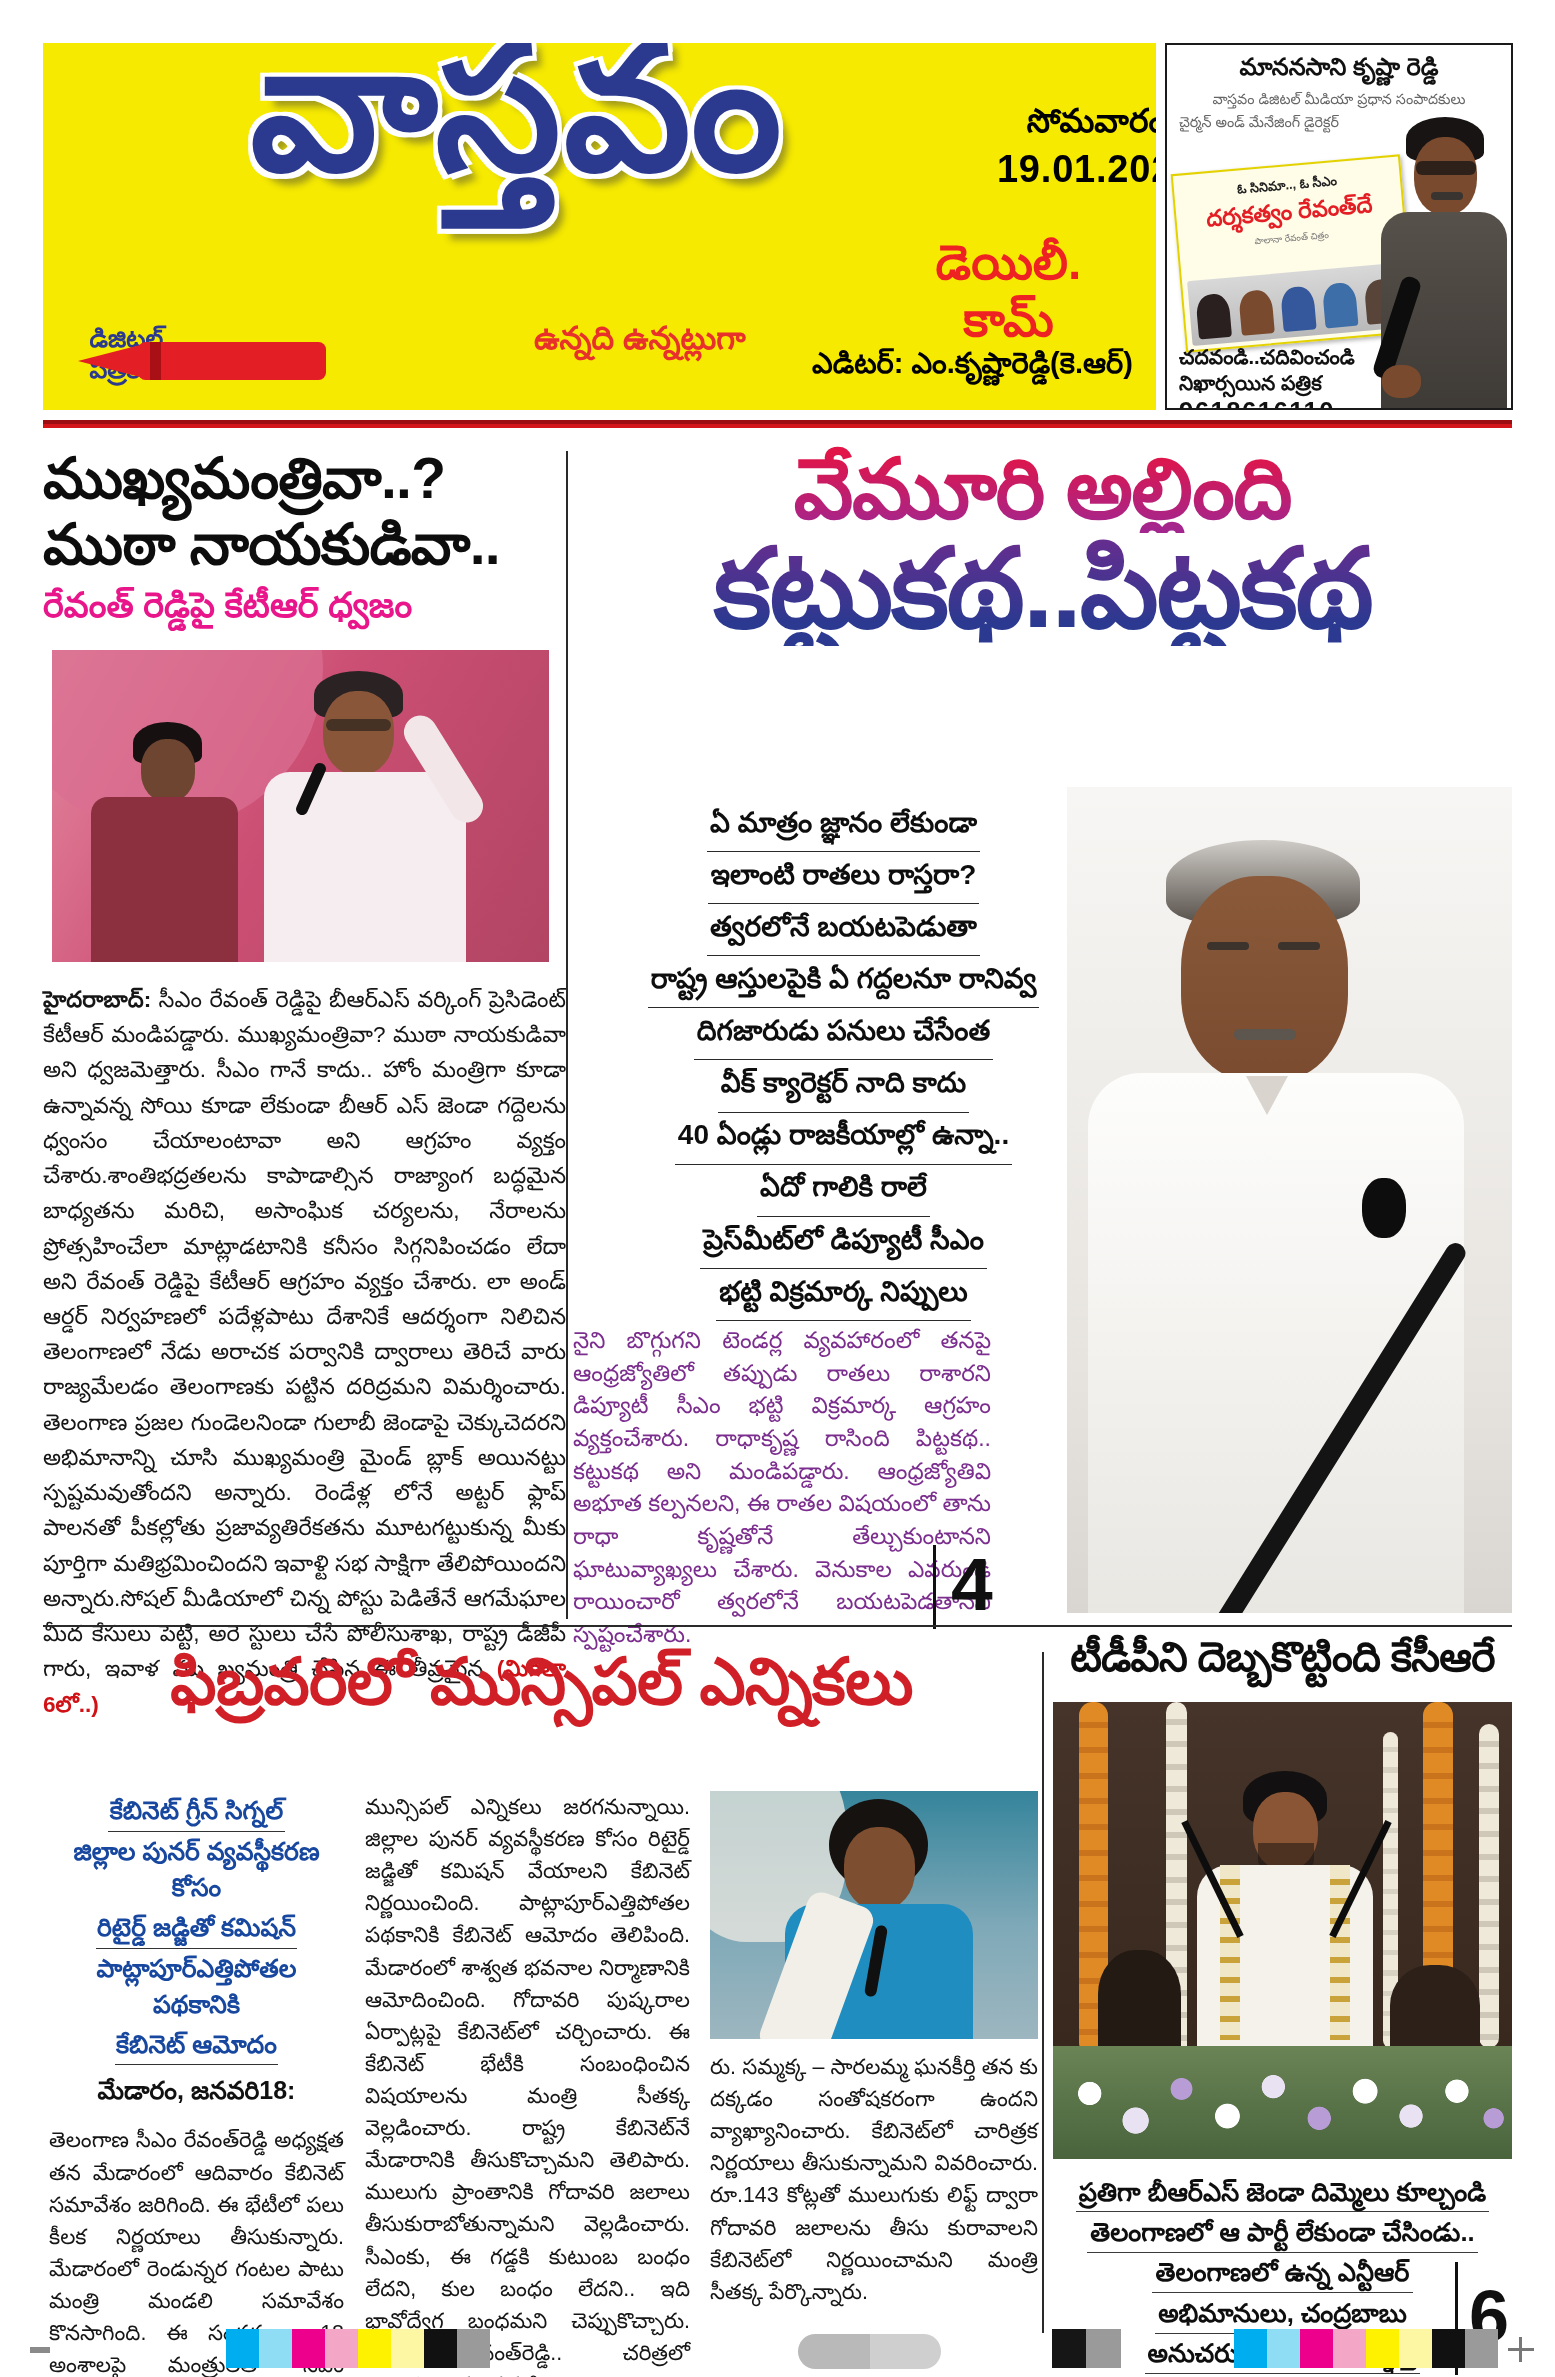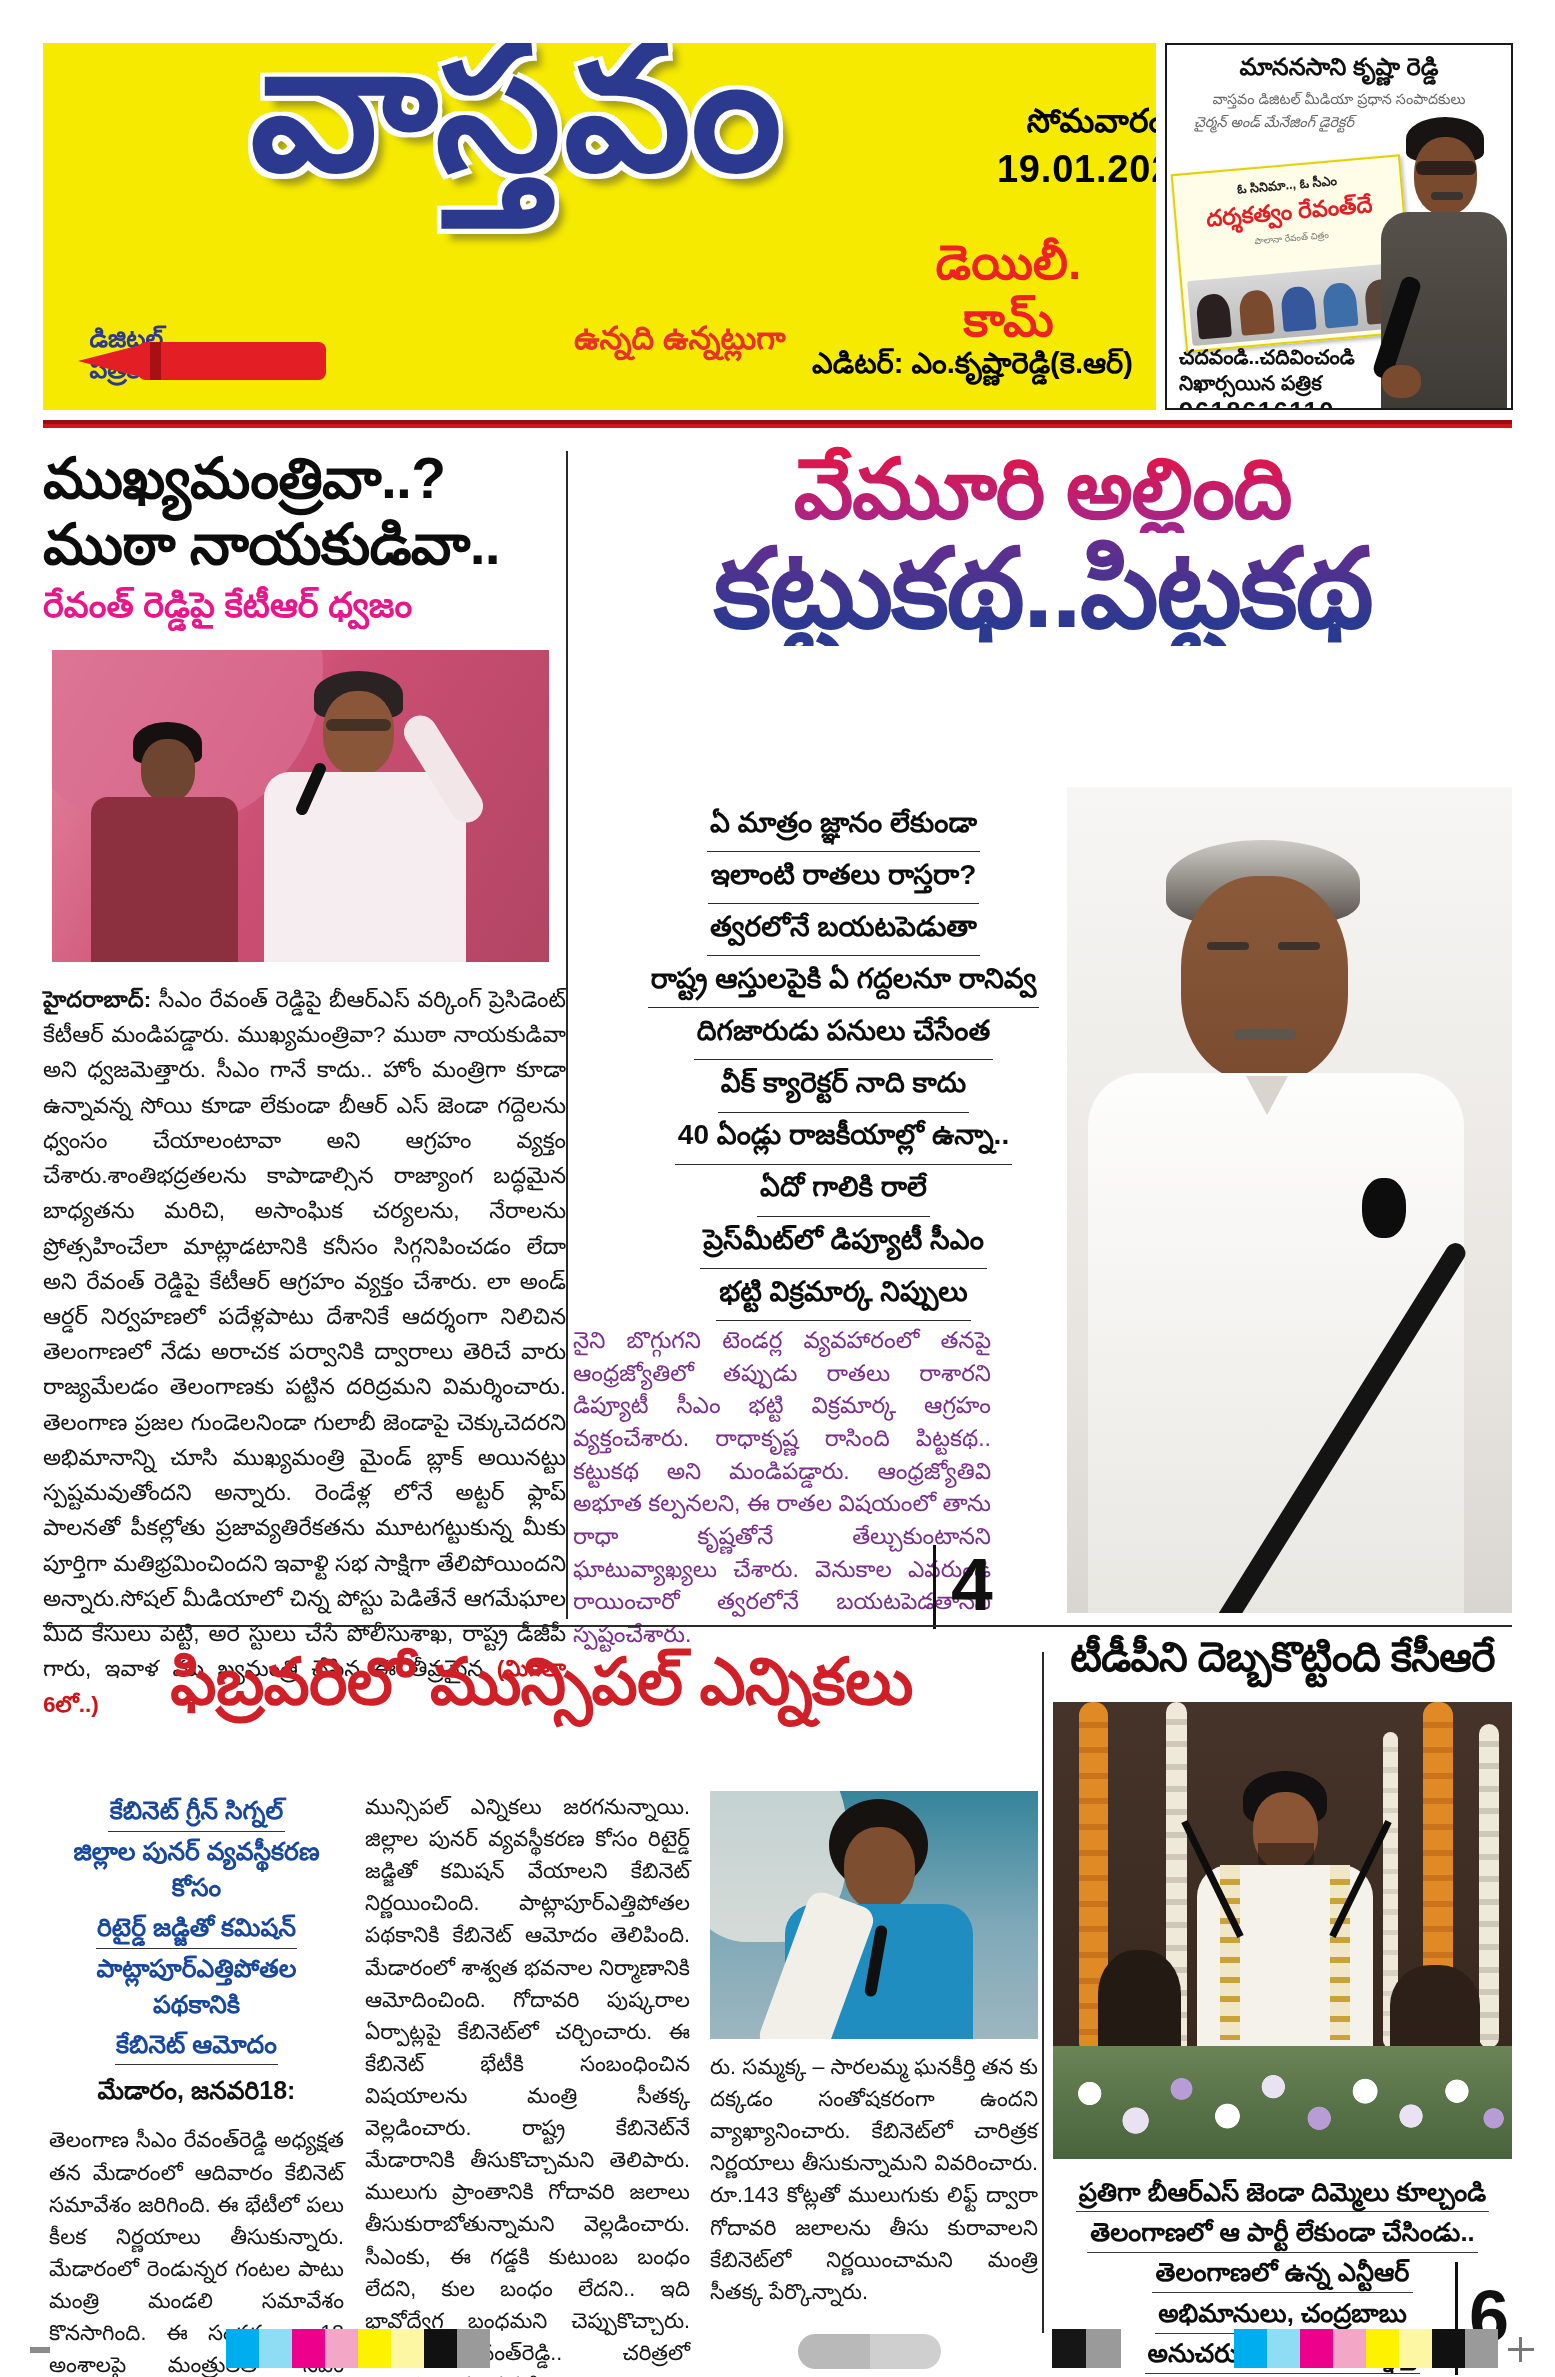--- a/index.html
+++ b/index.html
@@ -9,32 +9,32 @@
   
   .masthead{position:absolute;left:43px;top:43px;width:1113px;height:367px;background:#f6ea00;overflow:hidden;}
   .mh-label{position:absolute;left:10.5px;top:280px;color:#2b3a8f;font-weight:bold;font-size:25px;line-height:1.25;margin-left:36px;}
   .mh-logo{position:absolute;left:87px;top:-39px;width:775px;text-align:center;
            font-size:179px;font-weight:bold;color:#2b3a8f;letter-spacing:3px;white-space:nowrap;
            text-shadow:-4.5px -4.5px 0 #fff,4.5px -4.5px 0 #fff,-4.5px 4.5px 0 #fff,4.5px 4.5px 0 #fff,9px 10.5px 7.5px rgba(60,60,60,.45);}
   .mh-pen{position:absolute;left:35px;top:299px;width:256px;height:39px;}
   .mh-pen .nib{position:absolute;left:0;top:2.3px;width:0;height:0;border-top:17.3px solid transparent;border-bottom:17.3px solid transparent;border-right:66px solid #e31e24;}
   .mh-pen .pbody{position:absolute;left:60px;top:0;width:188px;height:38px;background:#e31e24;border-radius:7.5px;}
   .mh-pen .pband{position:absolute;left:72px;top:0;width:10.5px;height:38px;background:#a81016;}
-  .mh-tagline{position:absolute;left:491px;top:277px;width:286px;color:#e8312a;font-weight:bold;font-size:32px;white-space:nowrap;margin-left:40px;}
+  .mh-tagline{position:absolute;left:491px;top:277px;width:286px;color:#e8312a;font-weight:bold;font-size:32px;white-space:nowrap;}
   .mh-daily{position:absolute;left:879px;top:154px;width:173px;text-align:center;color:#ee2222;font-weight:bold;font-size:48px;line-height:1.18;margin-top:38px;}
   .mh-date{position:absolute;left:944px;top:59px;width:218px;text-align:center;color:#000;font-weight:bold;}
   .mh-day{font-size:33px;}
   .mh-datenum{font-size:38px;letter-spacing:0.8px;}
   .mh-editor{position:absolute;left:745px;top:304px;width:369px;text-align:center;color:#000;font-weight:bold;font-size:29px;white-space:nowrap;}
 
   
   .ad{position:absolute;left:1165px;top:43px;width:348px;height:367px;background:#fff;border:2.3px solid #1a1a1a;box-sizing:border-box;overflow:hidden;}
   .ad-title{margin-top:7.5px;text-align:center;font-weight:bold;font-size:24px;color:#111;}
   .ad-line{margin-top:4.5px;text-align:center;font-size:14.3px;color:#666;}
-  .ad-line2{margin-top:3px;text-align:left;padding-left:27px;font-size:14.3px;color:#666;font-style:italic;}
+  .ad-line2{margin-top:3px;text-align:left;padding-left:12px;font-size:14.3px;color:#666;}
   .ad-clip{position:absolute;left:10.5px;top:119px;width:226px;height:175px;background:#fffce8;border:2.3px solid #e3d200;transform:rotate(-5deg);box-shadow:1.5px 2.3px 4.5px rgba(0,0,0,.3);overflow:hidden;}
   .ad-clip-top{margin-top:10.5px;text-align:center;font-size:12.8px;font-weight:bold;color:#222;}
   .ad-clip-head{margin-top:4.5px;text-align:center;font-size:22.6px;font-weight:bold;color:#e31e24;}
   .ad-clip-sub{margin-top:3px;text-align:center;font-size:9px;color:#777;}
   .ad-clip-strip{position:absolute;left:4.5px;bottom:4.5px;width:215px;height:65px;background:linear-gradient(#d8d8d8,#b9b9b9);border-radius:3px;}
   .ad-clip-strip i{position:absolute;bottom:6px;width:33px;height:44px;border-radius:45% 45% 10% 10%;}
   .ad-clip-brand{position:absolute;right:7.5px;bottom:54px;font-size:12px;font-weight:bold;color:#c9a800;}
   .ad-man{position:absolute;right:4.5px;top:72px;width:126px;height:295px;}
   .ad-man .hair{position:absolute;left:25.6px;top:0;width:78px;height:44px;background:#181414;border-radius:50% 50% 20% 20%;}
   .ad-man .face{position:absolute;left:33px;top:19.6px;width:63px;height:78px;background:#7a4a2e;border-radius:46%;}

